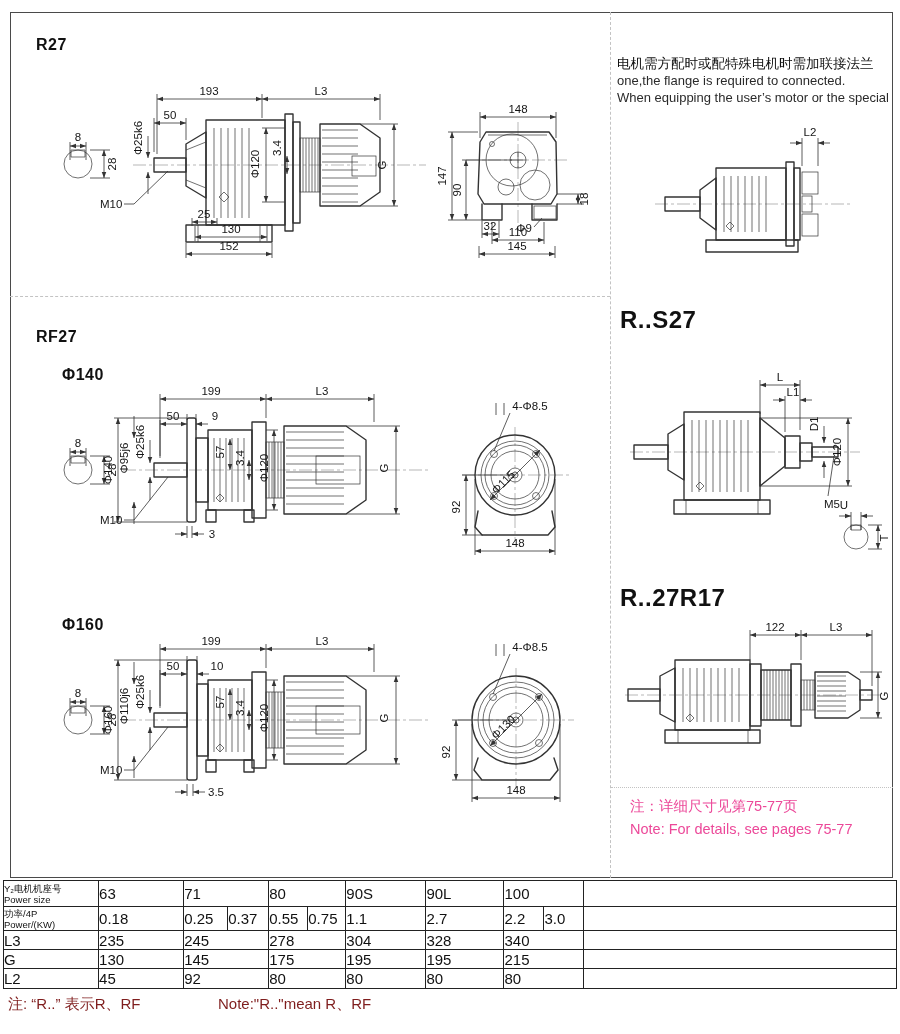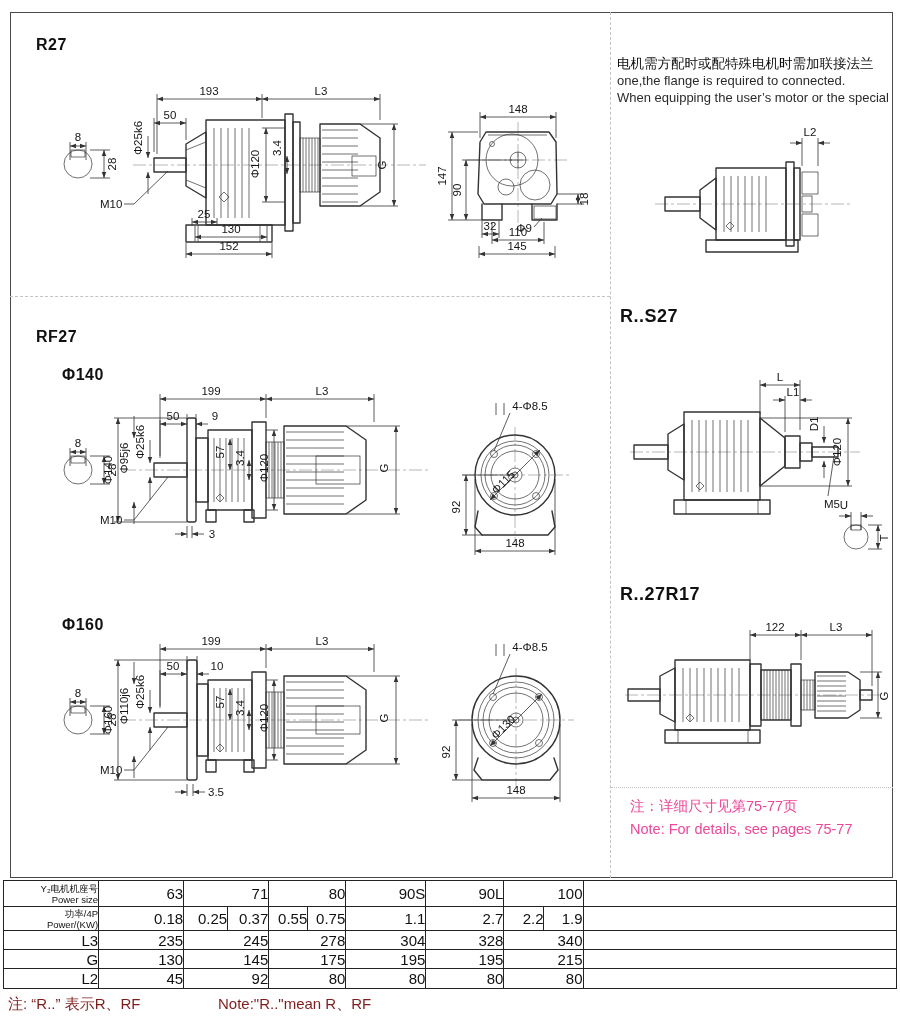--- a/index.html
+++ b/index.html
@@ -2,36 +2,36 @@
 <html><head>
 <meta charset="utf-8">
 <style>
   *{margin:0;padding:0;box-sizing:border-box}
   html,body{width:900px;height:1034px;background:#fff;font-family:"Liberation Sans",sans-serif;color:#1c1c1c;position:relative;overflow:hidden}
   .frame{position:absolute;left:10px;top:12px;width:883px;height:866px;border:1.5px solid #4a4a4a}
   .vsep{position:absolute;left:610px;top:12px;height:866px;border-left:1px dashed #c3c3c3}
   .hsep1{position:absolute;left:10px;top:296px;width:600px;border-top:1px dashed #c3c3c3}
   .hsep2{position:absolute;left:611px;top:787px;width:282px;border-top:1px dotted #c3c3c3}
   .title{position:absolute;font-weight:bold;color:#111;font-size:16px;letter-spacing:.5px}
-  .t2{font-size:18px}
+  .t2{font-size:24px}
   .noteblock{position:absolute;left:617px;top:55px;width:272px;font-size:13px;line-height:17px;color:#2a2a2a}
   .noteblock .zh{font-size:13.5px;color:#111}
   .pagenote{position:absolute;left:630px;top:795px;font-size:14.5px;line-height:23px;color:#ec4899}
   .fnote{position:absolute;top:995px;font-size:15px;color:#7f1d1d}
   .f1{left:8px}.f2{left:218px}
   svg{position:absolute;overflow:visible}
   svg text{font-size:11.5px;fill:#151515;text-anchor:middle;font-family:"Liberation Sans",sans-serif}
   svg text.ts{text-anchor:start}
   .b{fill:none;stroke:#333;stroke-width:1.4;stroke-linejoin:round;stroke-linecap:round}
   .t{fill:none;stroke:#333;stroke-width:.7}
   .d{fill:none;stroke:#333;stroke-width:.8}
   .cl{fill:none;stroke:#9a9a9a;stroke-width:.7;stroke-dasharray:13 3 3 3}
   .tblwrap{position:absolute;left:3px;top:880px;width:894px}
   table{border-collapse:collapse;width:100%;table-layout:fixed}
-  td{border:1.6px solid #222;text-align:right;font-size:15px;padding:0;color:#111;overflow:hidden}
+  td{border:1.6px solid #222;text-align:left;font-size:15px;padding:0;color:#111;overflow:hidden}
   td.hd{font-size:9.5px;line-height:11px}
   td.lb{font-size:15px}
 </style>
 </head>
 <body>
 
 <svg width="0" height="0">
   <defs>
     <marker id="ar" viewBox="0 0 8 8" refX="8" refY="4" markerWidth="8" markerHeight="8" orient="auto-start-reverse">
       <path d="M0,1 L8,4 L0,7 Z" fill="#333"></path>
@@ -504,21 +504,21 @@
       <div>Power/(KW)</div>
     </td>
     <td colspan="2">0.18</td>
     <td>0.25</td>
     <td>0.37</td>
     <td>0.55</td>
     <td>0.75</td>
     <td colspan="2">1.1</td>
     <td colspan="2">2.7</td>
     <td>2.2</td>
-    <td>1.9</td>
+    <td>3.0</td>
     <td></td>
   </tr>
   <tr style="height:19px">
     <td class="lb">L3</td>
     <td colspan="2">235</td>
     <td colspan="2">245</td>
     <td colspan="2">278</td>
     <td colspan="2">304</td>
     <td colspan="2">328</td>
     <td colspan="2">340</td>

